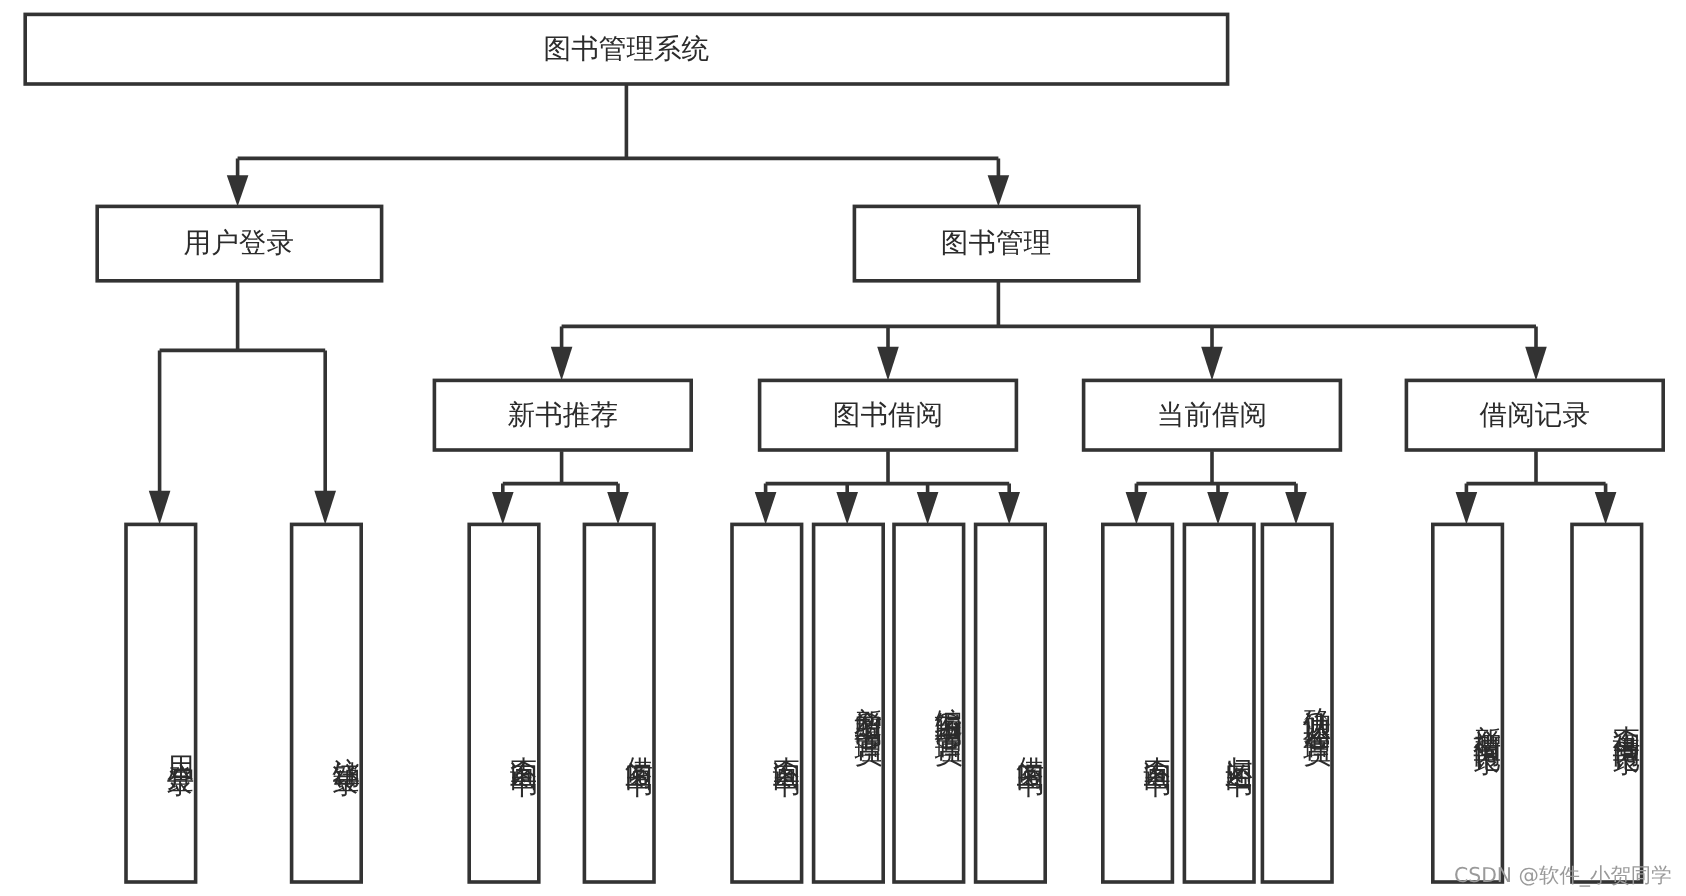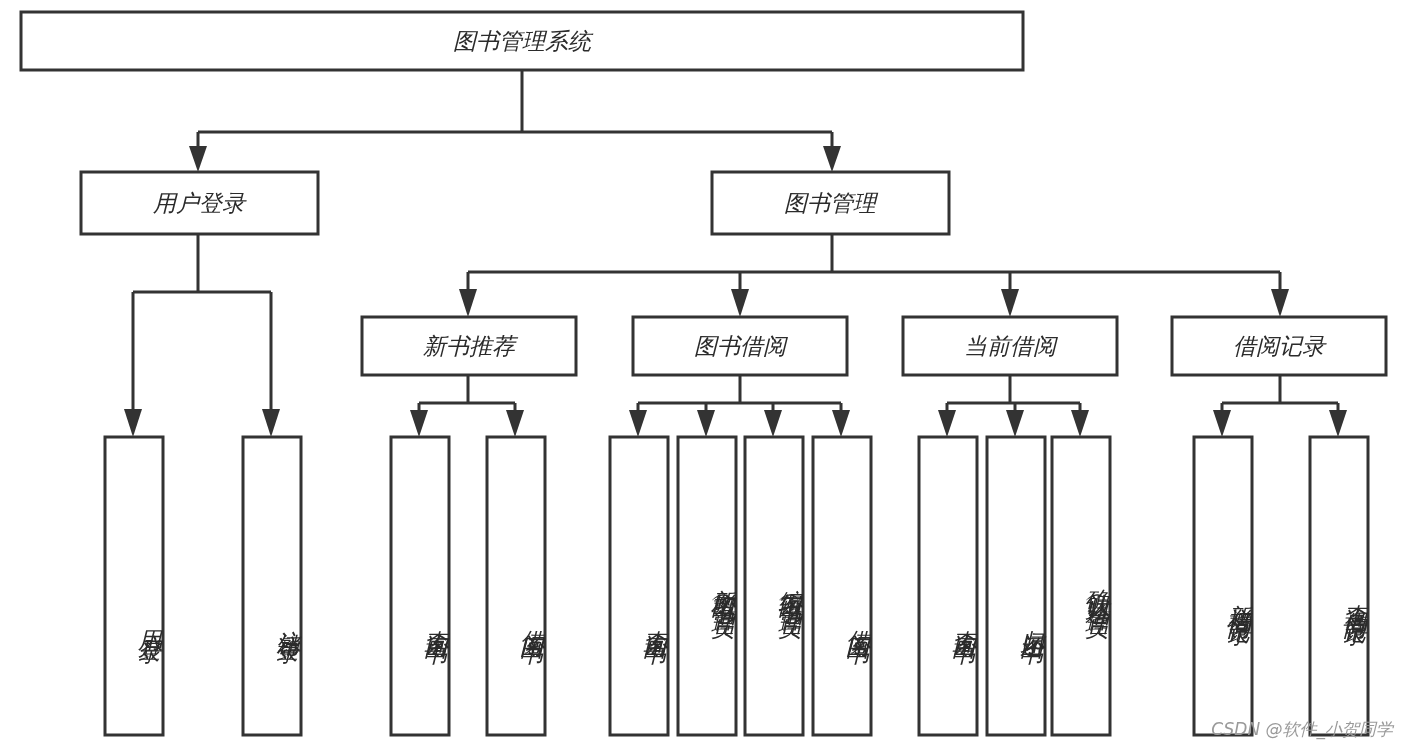--- a/index.html
+++ b/index.html
@@ -10,21 +10,20 @@
   }
   body {
     font-family: "DejaVu Sans", "Liberation Sans", sans-serif;
   }
   #diagram-root {
     position: relative;
     width: 1405px;
     height: 747px;
     background: #ffffff;
     overflow: hidden;
-    font-style: italic;
   }
   svg#tree-svg {
     position: absolute;
     left: 0;
     top: 0;
     width: 1405px;
     height: 747px;
     display: block;
   }
   .node-box {

